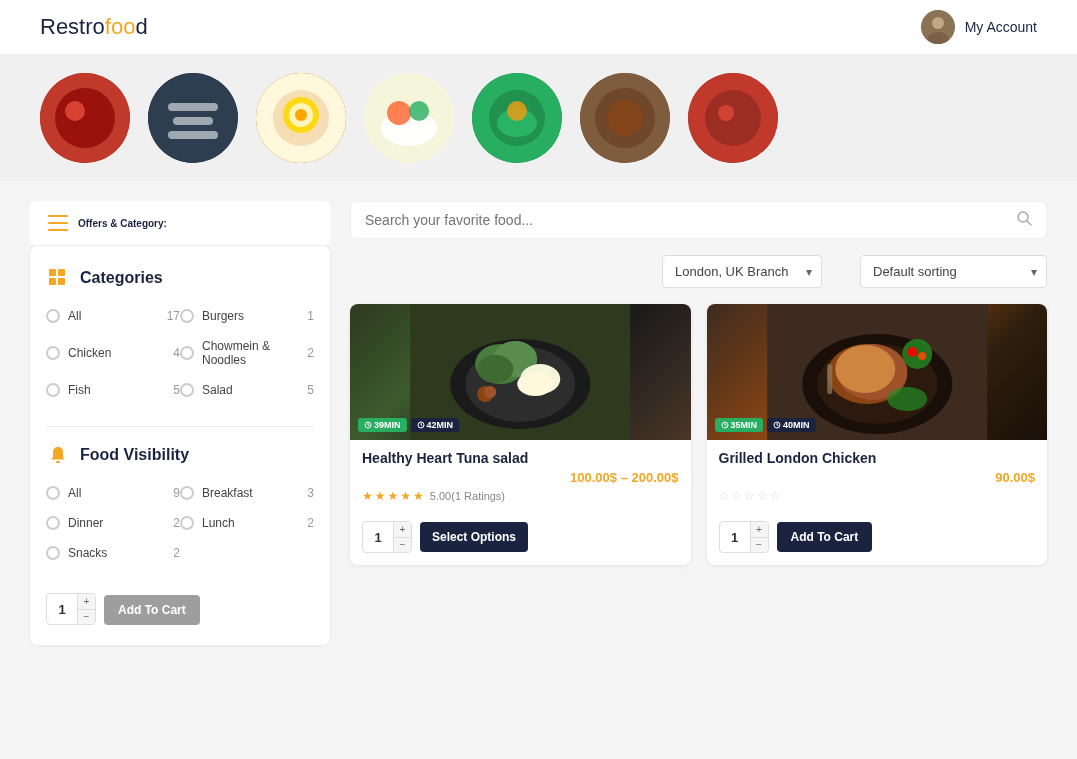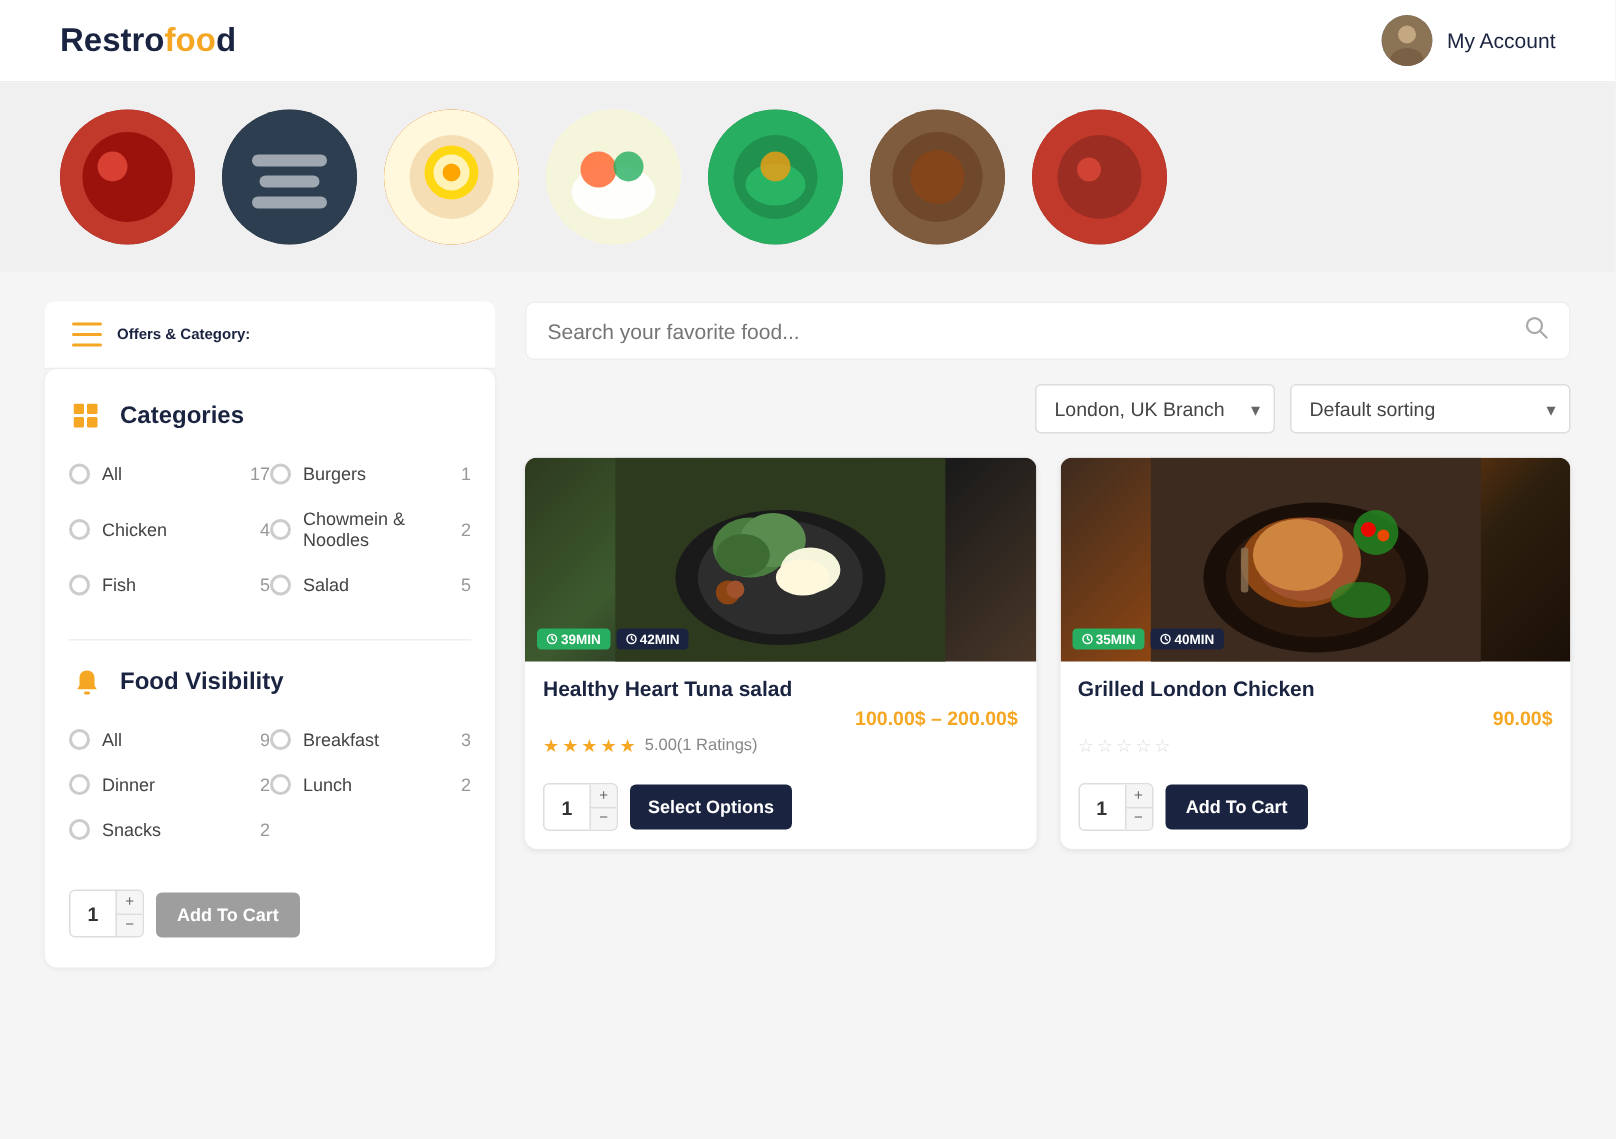--- a/index.html
+++ b/index.html
@@ -11,21 +11,21 @@
       display: flex;
       align-items: center;
       padding: 0 40px;
       height: 55px;
       border-bottom: 1px solid #eee;
       position: relative;
       z-index: 10;
     }
     .logo {
       font-size: 22px;
-      font-weight: 700;
+      font-weight: 400;
       color: #1a2340;
       margin-right: 60px;
       white-space: nowrap;
     }
     .logo span { color: #f5a623; }
     .nav {
       display: flex;
       align-items: center;
       gap: 36px;
       flex: 1;
@@ -226,20 +226,21 @@
       border: 1px solid #ddd;
       border-radius: 4px;
       padding: 8px 30px 8px 12px;
       font-size: 13px;
       color: #444;
       background: #fff;
       appearance: none;
       cursor: pointer;
       position: relative;
       min-width: 160px;
+      margin-left: 28px;
     }
     .select-wrapper {
       position: relative;
       display: inline-block;
     }
     .select-wrapper::after {
       content: '▾';
       position: absolute;
       right: 10px;
       top: 50%;

